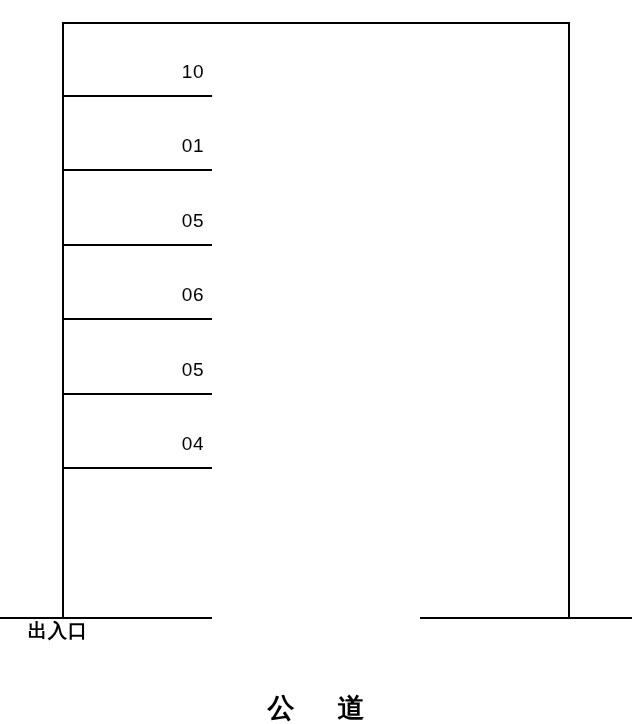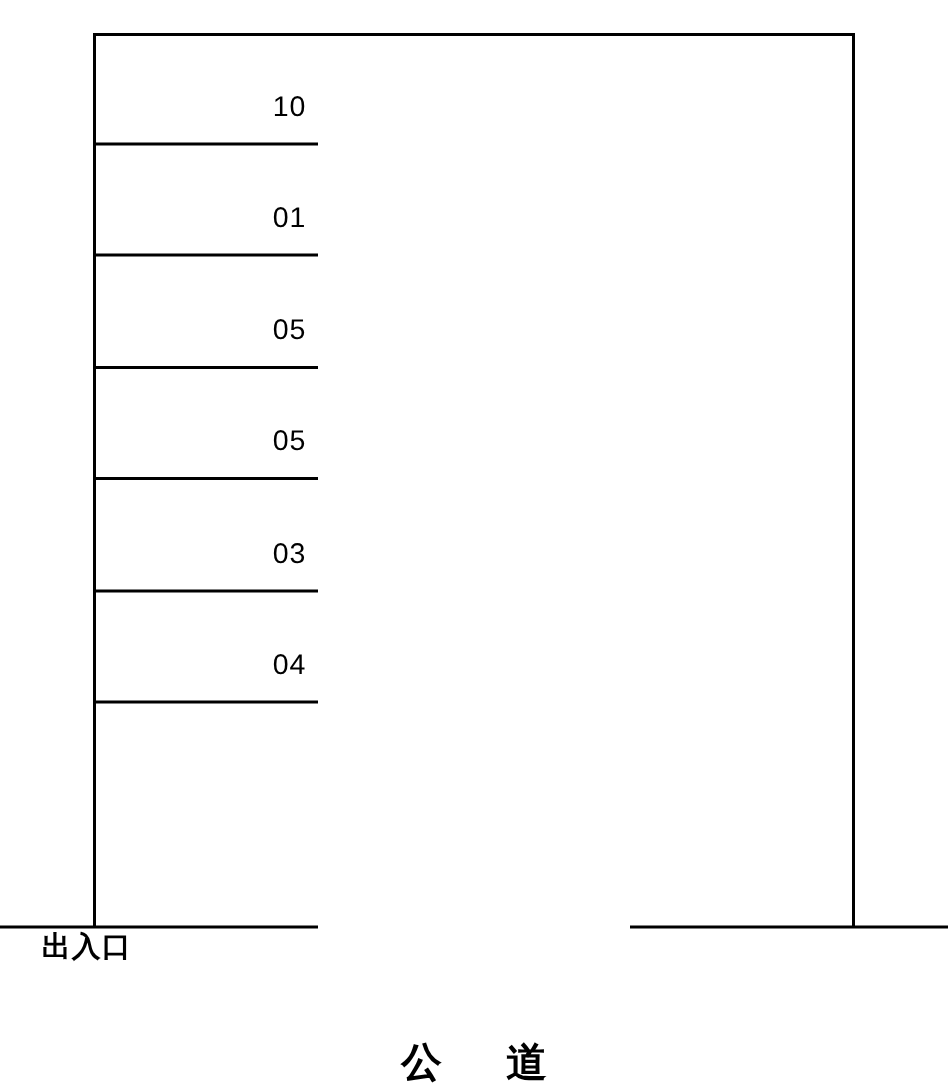--- a/index.html
+++ b/index.html
@@ -137,24 +137,24 @@
     <div class="stall">
       <span class="stall-label">10</span>
     </div>
     <div class="stall">
       <span class="stall-label">01</span>
     </div>
     <div class="stall">
       <span class="stall-label">05</span>
     </div>
     <div class="stall">
-      <span class="stall-label">05</span>
+      <span class="stall-label">06</span>
     </div>
     <div class="stall">
-      <span class="stall-label">03</span>
+      <span class="stall-label">05</span>
     </div>
     <div class="stall">
       <span class="stall-label">04</span>
     </div>
   </div>
 
 
   <div class="road-line-left"></div>
   <div class="road-line-right"></div>
 

